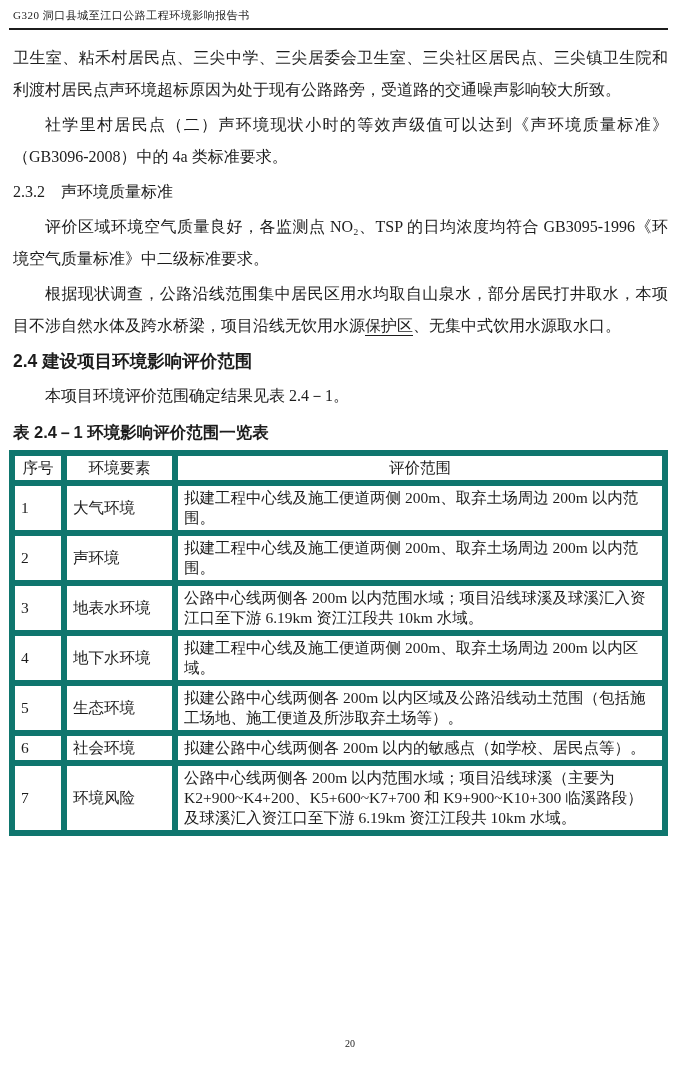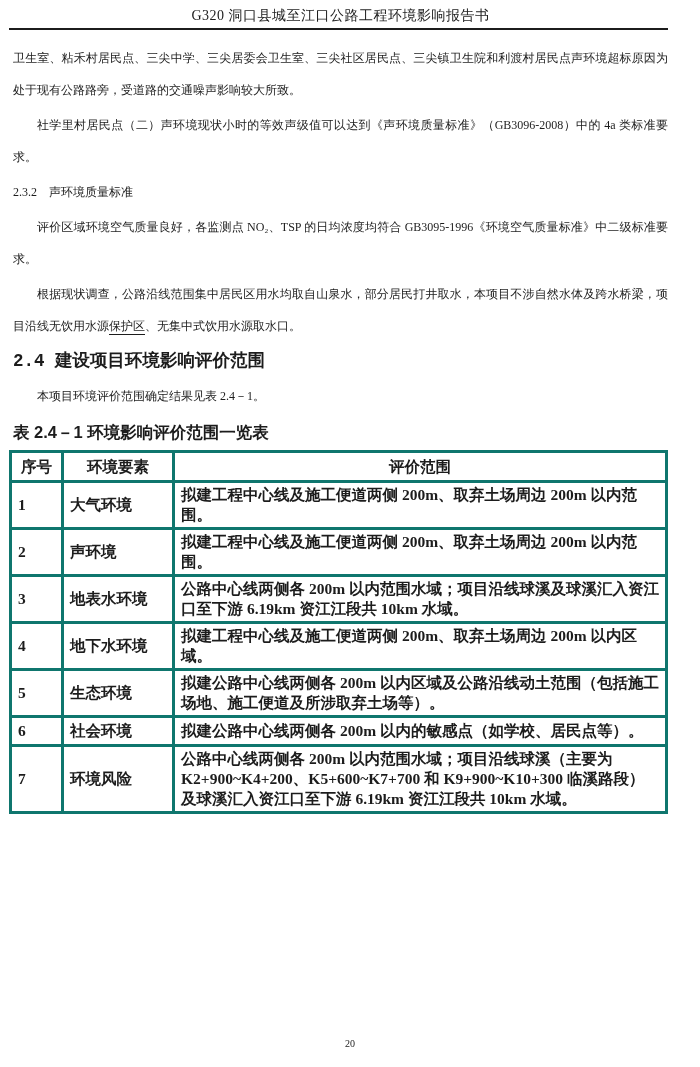--- a/index.html
+++ b/index.html
@@ -10,44 +10,44 @@
     margin: 0 auto;
     background: #ffffff;
     color: #1c1c1c;
     font-family: "Liberation Serif", "DejaVu Serif", serif;
     overflow: hidden;
   }
   .content {
     padding: 8px 32px 0 13px; 
   }
   .running-head {
-    text-align: center;
-    font-size: 14px;
+    text-align: left;
+    font-size: 11px;
     line-height: 15px;
     padding: 0 0 5px 0;
     letter-spacing: 0.5px;
   }
   .head-rule {
     height: 0;
     border-bottom: 2px solid #1c1c1c;
     margin-left: -4px; 
     margin-bottom: 12px;
   }
   .body-text p, .body-text h3, .body-text h2 {
     margin: 3px 0;
-    font-size: 12px;
+    font-size: 16px;
     line-height: 32px;
     text-align: justify;
     text-justify: inter-character;
     font-weight: normal;
   }
   .body-text p.indent { text-indent: 2em; }
   .body-text h3 { text-align: left; }
   .body-text h2 {
-    font-family: Liberation Mono, monospace;
+    font-family: Liberation Sans, sans-serif;
     font-weight: bold;
     text-align: left;
     font-size: 17.5px;
   }
   .u-mark {
     text-decoration: underline;
     text-underline-offset: 4px;
     text-decoration-thickness: 1px;
   }
   .table-caption {
@@ -60,24 +60,24 @@
   }
   table.scope-table {
     border-collapse: collapse;
     table-layout: fixed;
     width: 659px;
     margin-left: -4px; 
     font-size: 15.5px;
     line-height: 20px;
   }
   table.scope-table td, table.scope-table th {
-    border: 3px solid #0f766e;
+    border: 6px solid #0f766e;
     vertical-align: middle;
     padding: 2px 6px;
-    font-weight: bold;
+    font-weight: normal;
     overflow: hidden;
   }
   col.c-no { width: 52px; }
   col.c-el { width: 111px; }
   tr.h-head { height: 30px; }
   tr.h-1 { height: 29px; }
   tr.h-2 { height: 42px; }
   tr.h-3 { height: 57px; }
   .page-number {
     position: absolute;

